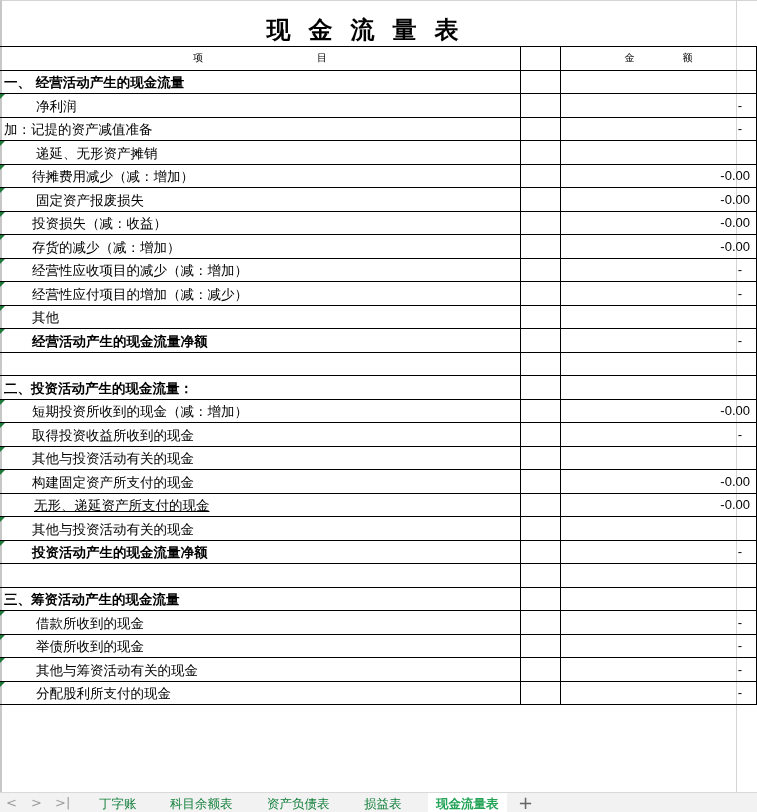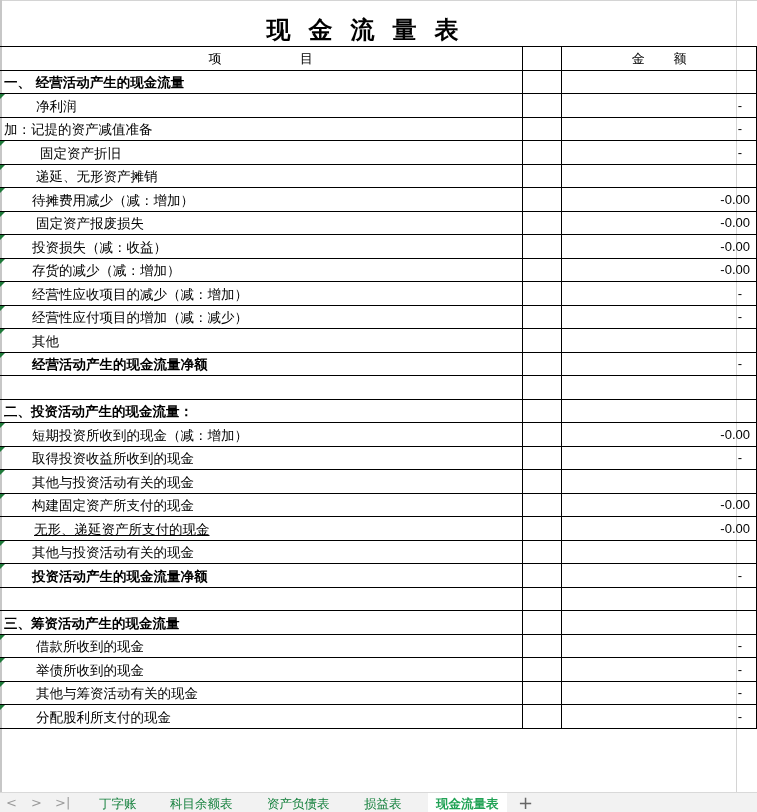--- a/index.html
+++ b/index.html
@@ -13,21 +13,21 @@
   .title { position:absolute; left:0; top:14px; width:735px; height:32px; text-align:center;
            font-family:"DejaVu Serif", "Liberation Serif", serif; font-weight:bold; font-size:24px;
            letter-spacing:18px; line-height:32px; padding-left:8px; box-sizing:border-box; }
   table { position:absolute; left:0; top:46px; border-collapse:collapse; table-layout:fixed; }
   td { border:1.5px solid #000; height:22.5px; padding:0; font-size:13.5px; line-height:22px;
        white-space:nowrap; overflow:hidden; position:relative; vertical-align:bottom; }
   td.c1 { width:492px; border-left:none; }
   td.c2 { width:40px; }
   td.c3 { width:200px; text-align:right; padding-right:6px; box-sizing:border-box; font-family:"Liberation Sans", sans-serif; font-size:13px; }
   td.c3 .dash { padding-right:8px; }
-  .hdr td { text-align:center; font-size:13px; }
+  .hdr td { text-align:center; font-size:10px;font-family:Liberation Mono, monospace; }
   .bold { font-weight:bold; }
   .tri { position:absolute; left:0; top:0; width:0; height:0;
          border-top:5px solid #1f7a3a; border-right:5px solid transparent; }
   .tabbar { position:absolute; left:0; top:792px; width:757px; height:20px; background:#f2f2f2;
             border-top:1px solid #d9d9d9; font-size:12.5px; color:#555; }
   .nav { position:absolute; top:0; height:20px; line-height:20px; color:#9a9a9a; font-size:13px; }
   .tab { position:absolute; top:0; height:20px; line-height:22px; color:#15803d; }
   .tab.active { color:#22a356; font-weight:bold; background:#fff; padding:0 8px; }
   .plus { position:absolute; top:0; height:20px; line-height:20px; font-size:18px; color:#666; }
 </style>
@@ -56,25 +56,20 @@
           <td class="c1" style="padding-left: 36px;"><span class="tri"></span>净利润</td>
           <td class="c2"></td>
           <td class="c3"><span class="dash">-</span></td>
         </tr>
         <tr>
           <td class="c1" style="padding-left: 4px; margin-left: 20px;">加：记提的资产减值准备</td>
           <td class="c2"></td>
           <td class="c3"><span class="dash">-</span></td>
         </tr>
         <tr>
-          <td class="c1" style="padding-left: 40px;"><span class="tri"></span>固定资产折旧</td>
-          <td class="c2"></td>
-          <td class="c3"><span class="dash">-</span></td>
-        </tr>
-        <tr>
           <td class="c1" style="padding-left: 36px; margin-top: 40px;"><span class="tri"></span>递延、无形资产摊销</td>
           <td class="c2"></td>
           <td class="c3"><span></span></td>
         </tr>
         <tr>
           <td class="c1" style="padding-left: 32px;"><span class="tri"></span>待摊费用减少（减：增加）</td>
           <td class="c2"></td>
           <td class="c3"><span>-0.00</span></td>
         </tr>
         <tr>

